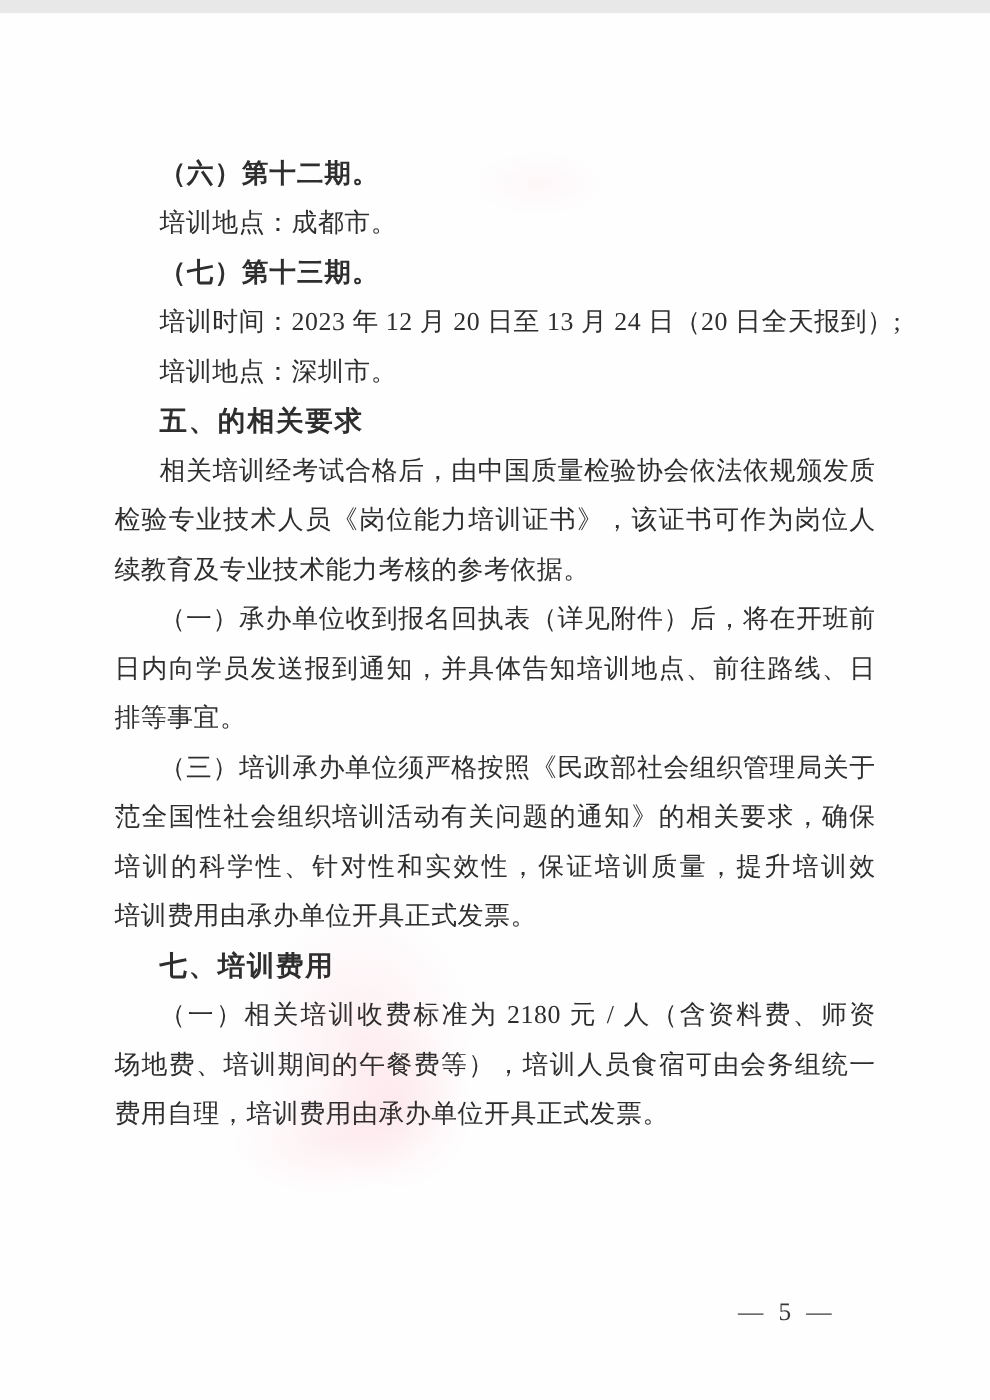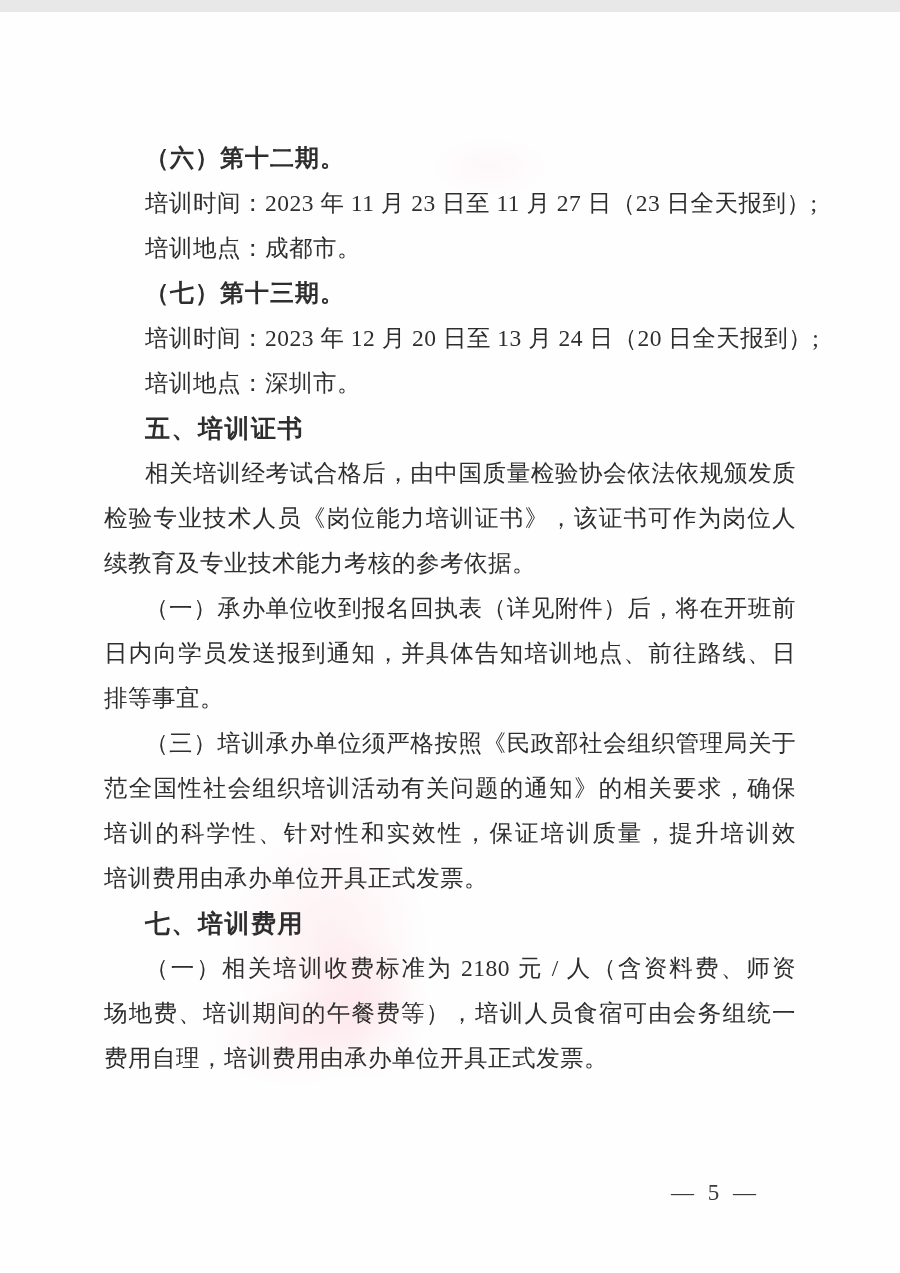--- a/index.html
+++ b/index.html
@@ -83,26 +83,25 @@
 <body>
 
 <div class="page">
   <div class="smudge s1"></div>
   <div class="smudge s2"></div>
   <div class="smudge s3"></div>
   <div class="smudge s4"></div>
 
   <main class="text-block" id="text-block">
       <div class="line subheading indent">（六）第十二期。</div>
-      <div class="line body indent">培训时间：2023 年 11 月 23 日至 11 月 27 日（23 日全天报到）;</div>
       <div class="line body indent">培训地点：成都市。</div>
       <div class="line subheading indent">（七）第十三期。</div>
       <div class="line body indent">培训时间：2023 年 12 月 20 日至 13 月 24 日（20 日全天报到）;</div>
       <div class="line body indent">培训地点：深圳市。</div>
-      <div class="line heading indent">五、培训证书</div>
+      <div class="line heading indent">五、的相关要求</div>
       <div class="line body indent fill">相关培训经考试合格后，由中国质量检验协会依法依规颁发质量</div>
       <div class="line body fill">检验专业技术人员《岗位能力培训证书》，该证书可作为岗位人员继</div>
       <div class="line body">续教育及专业技术能力考核的参考依据。</div>
       <div class="line body indent fill">（一）承办单位收到报名回执表（详见附件）后，将在开班前 7</div>
       <div class="line body fill">日内向学员发送报到通知，并具体告知培训地点、前往路线、日程安</div>
       <div class="line body">排等事宜。</div>
       <div class="line body indent fill">（三）培训承办单位须严格按照《民政部社会组织管理局关于规</div>
       <div class="line body fill">范全国性社会组织培训活动有关问题的通知》的相关要求，确保相应</div>
       <div class="line body fill">培训的科学性、针对性和实效性，保证培训质量，提升培训效果；本</div>
       <div class="line body">培训费用由承办单位开具正式发票。</div>

